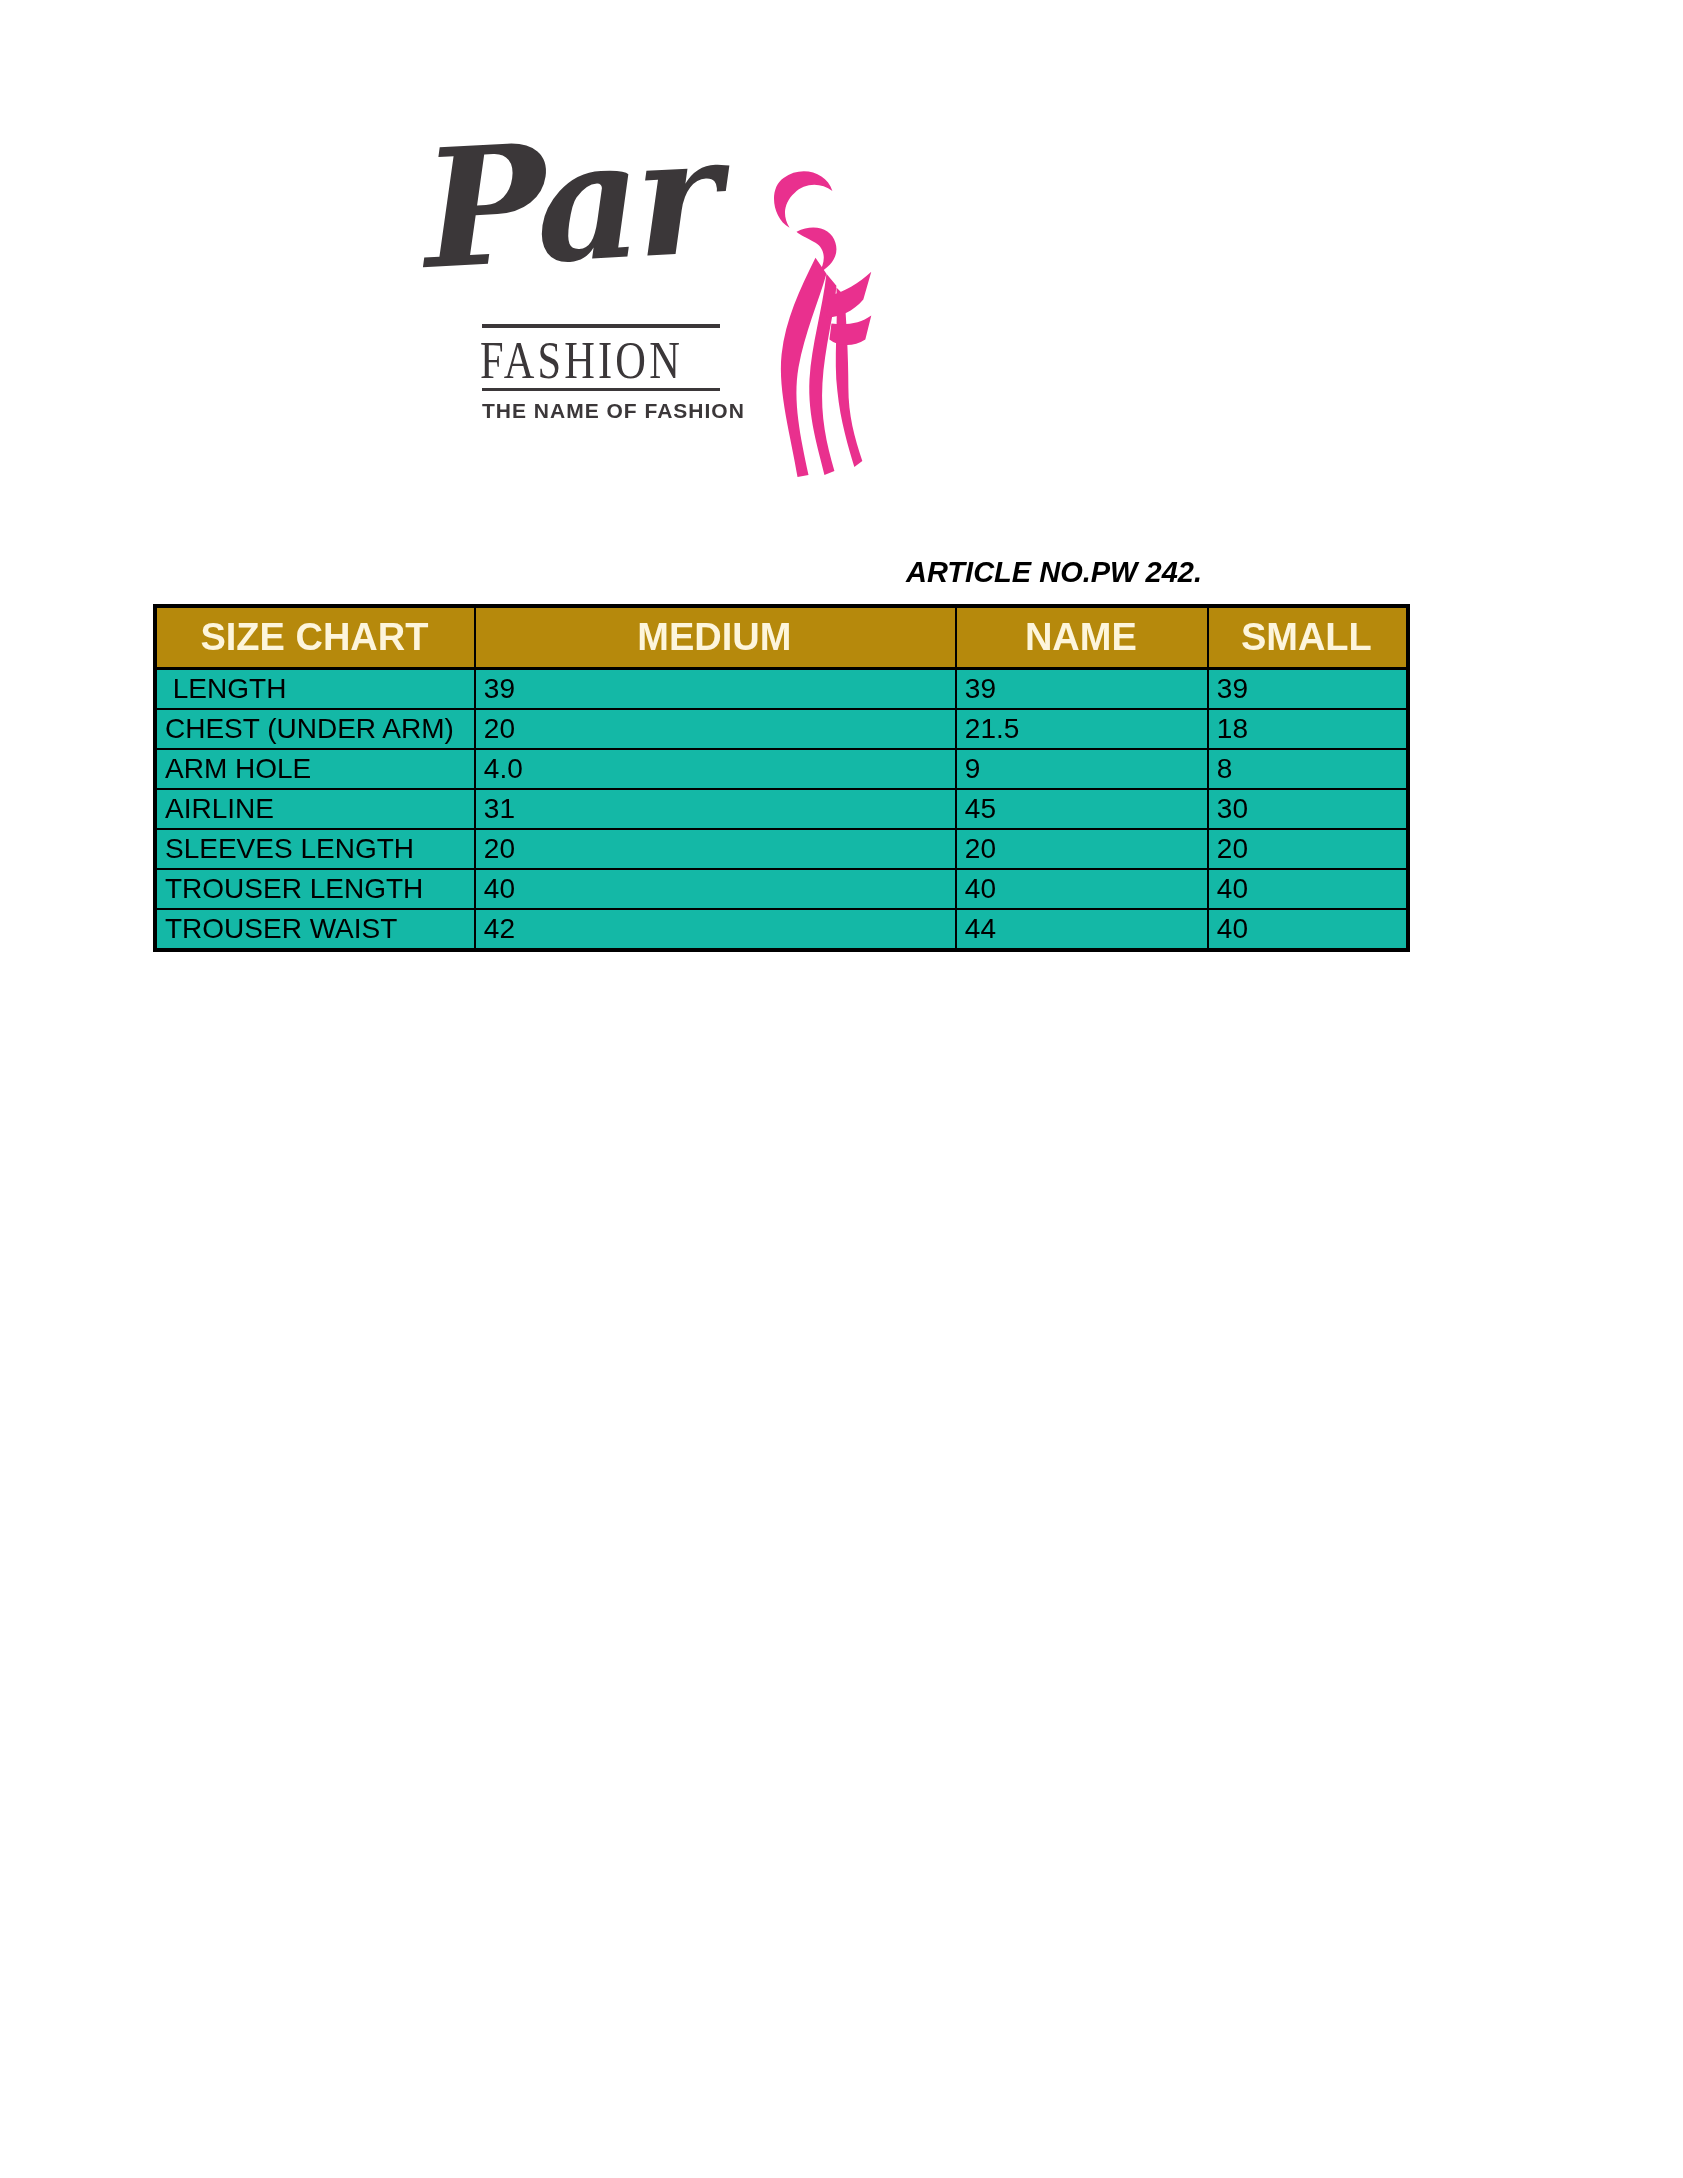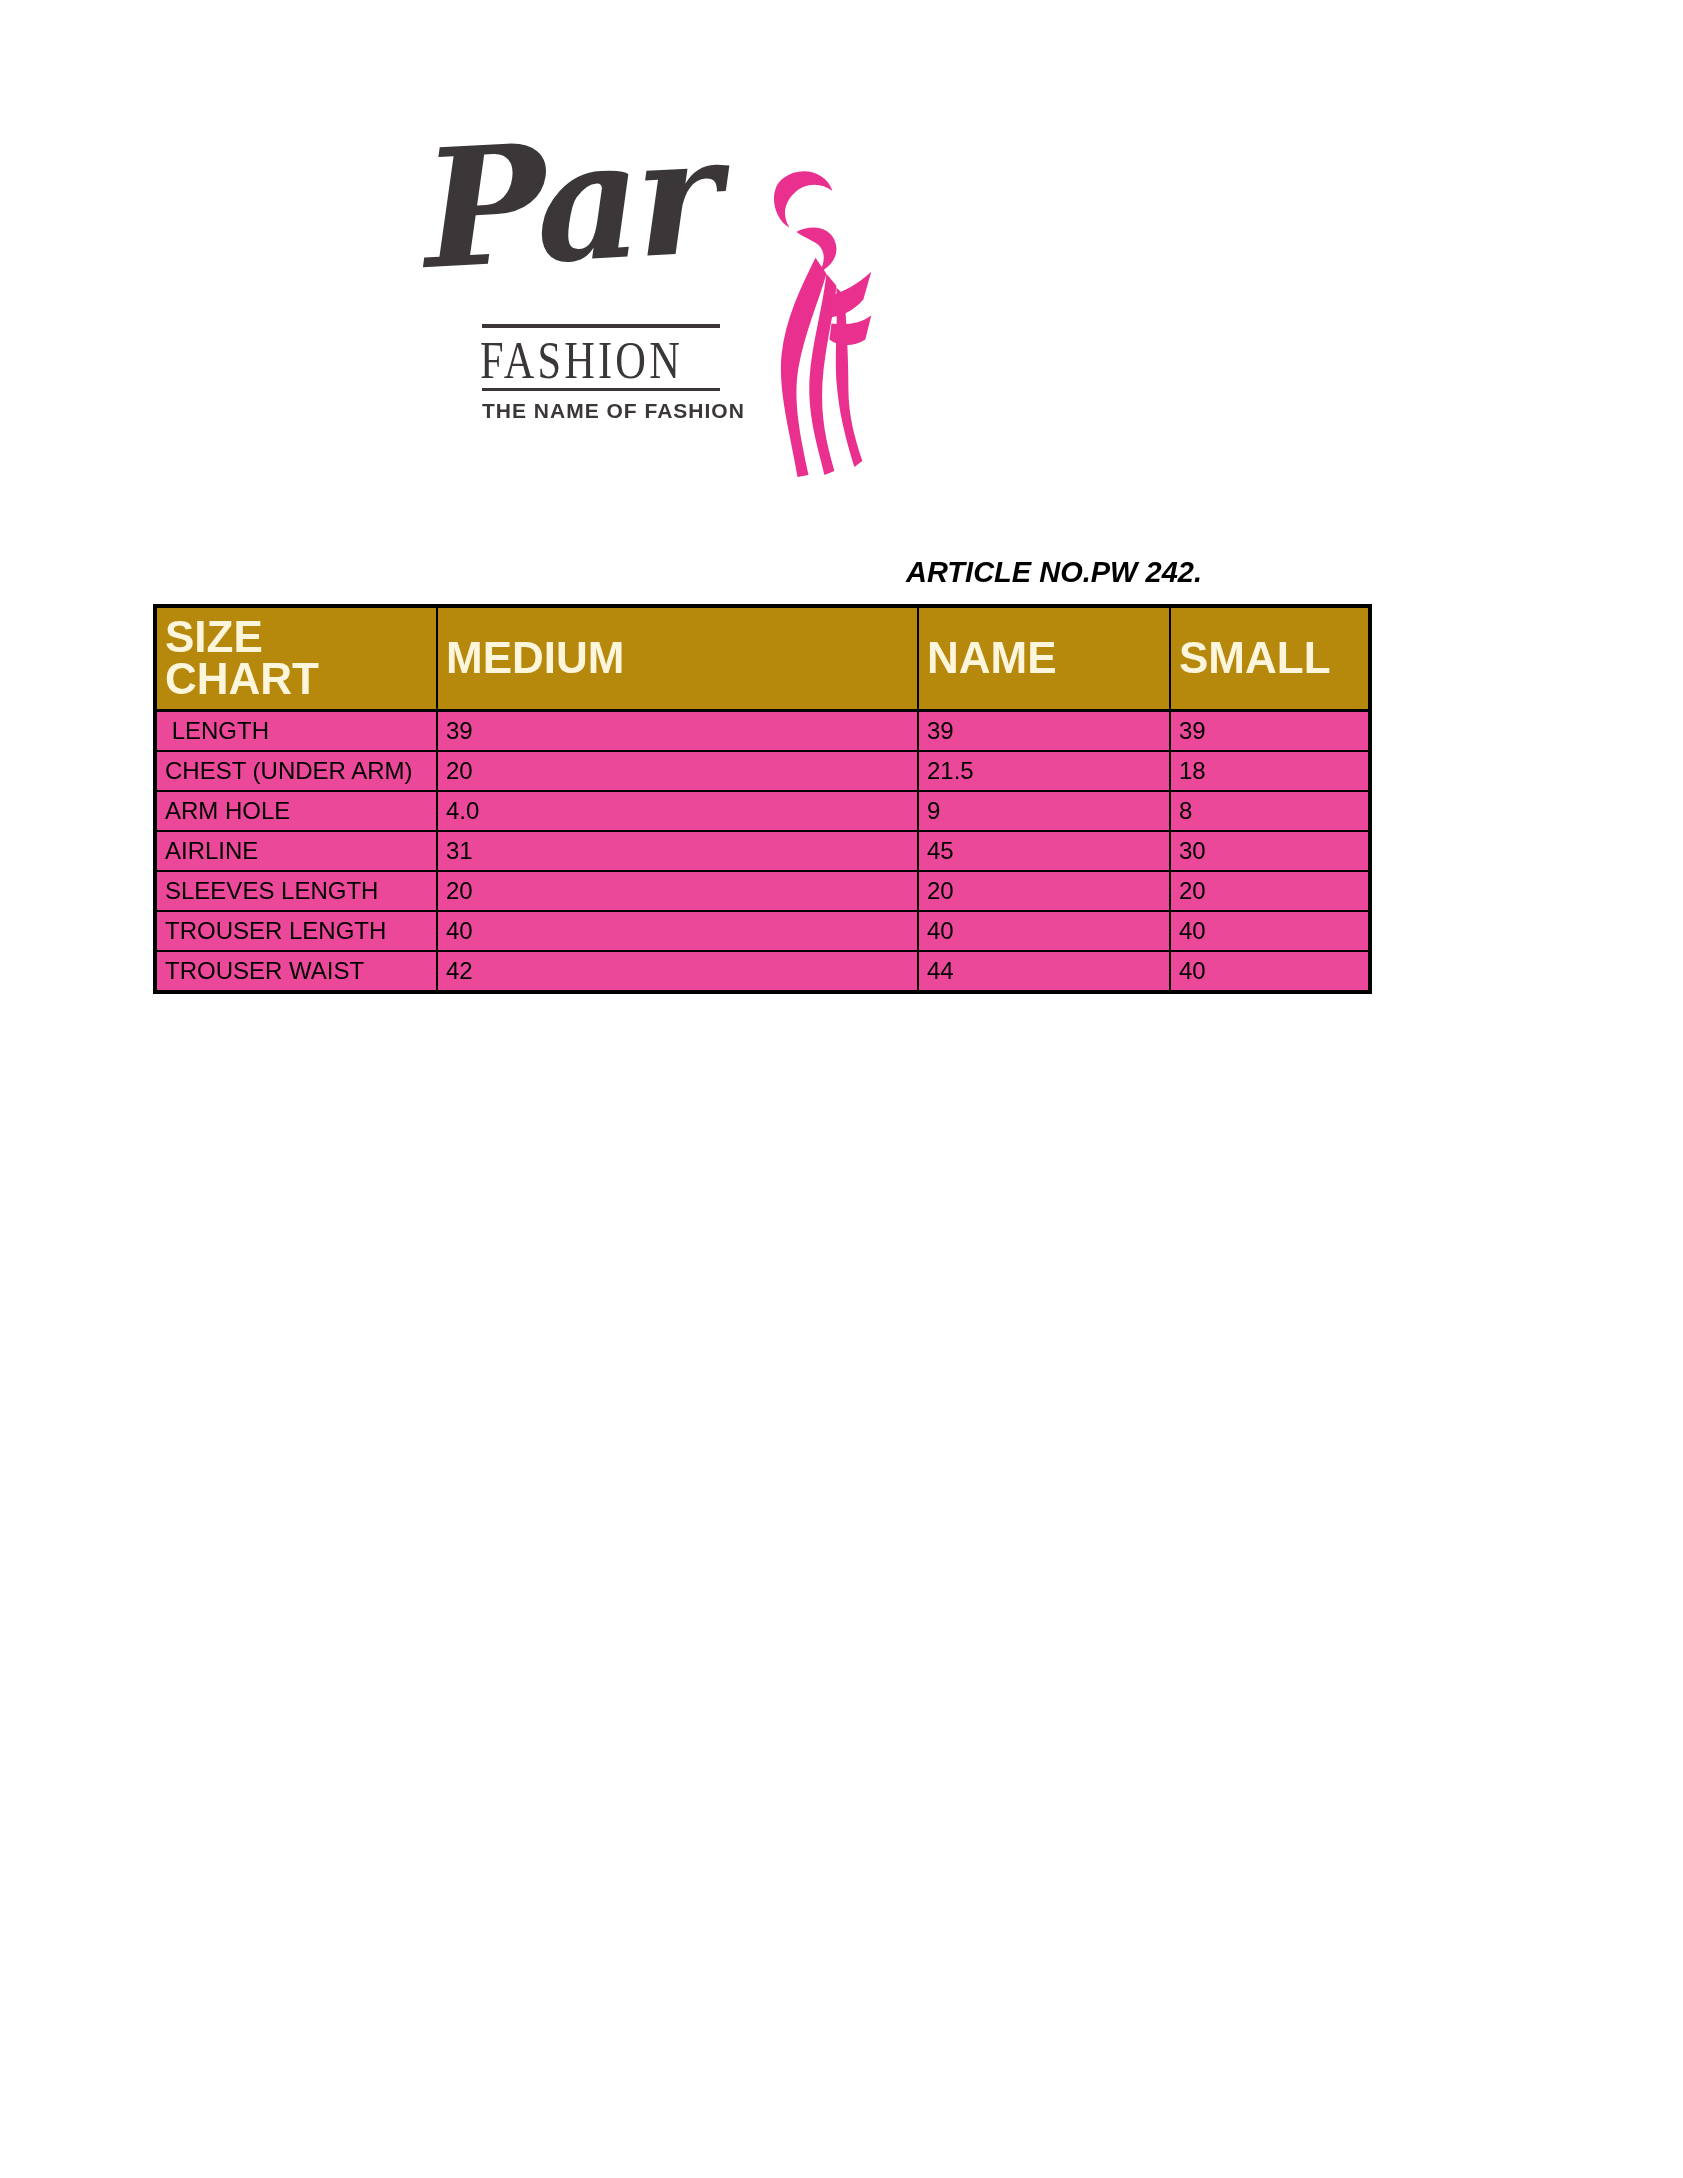--- a/index.html
+++ b/index.html
@@ -45,27 +45,27 @@
   }
 
   
   table.size-chart{
     position:absolute;left:153px;top:604px;
     border-collapse:collapse;table-layout:fixed;
     border:4px solid var(--line);
   }
   .size-chart th{
     background:var(--gold);color:var(--header-text);
-    font-size:44px;font-weight:700;text-align:left;
+    font-size:38px;font-weight:700;text-align:center;
     line-height:42px;padding:8px 10px 9px 8px;
     border:2px solid var(--line);border-bottom-width:3px;
   }
   .size-chart td{
-    background:#ec4899;color:#000;
-    font-size:24px;line-height:32px;padding:3px 4px 3px 8px;
+    background:#14b8a6;color:#000;
+    font-size:28px;line-height:32px;padding:3px 20px 3px 8px;
     border:2px solid var(--line);
   }
   .size-chart td.c-label{text-align:left;white-space:pre;}
   .size-chart td.c-num{}
 </style>
 </head>
 <body>
 
 <div class="page">
 

